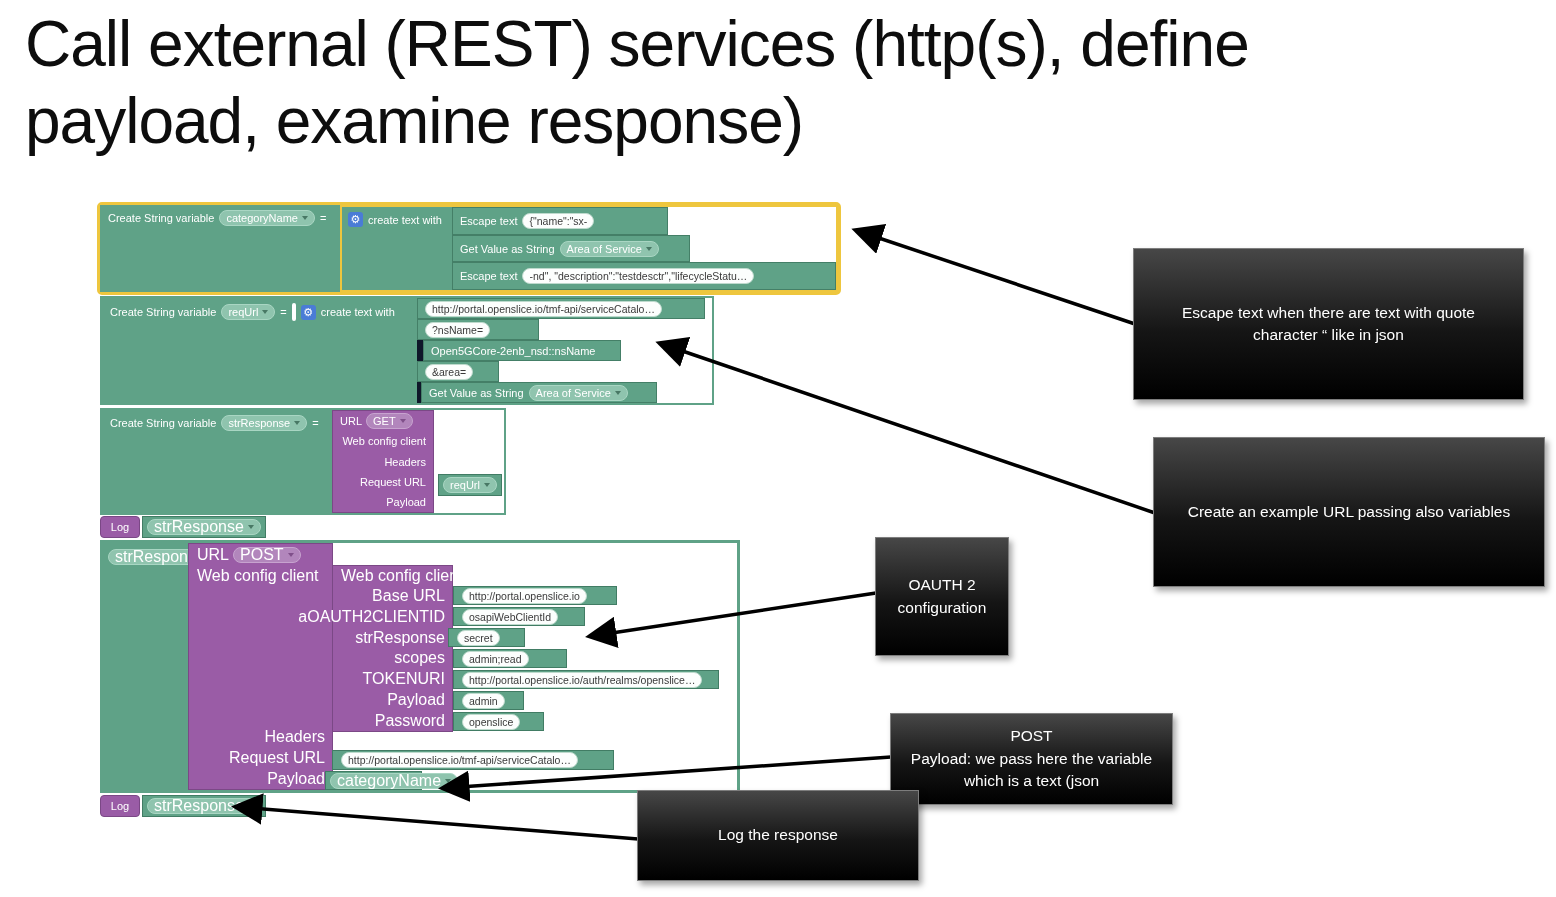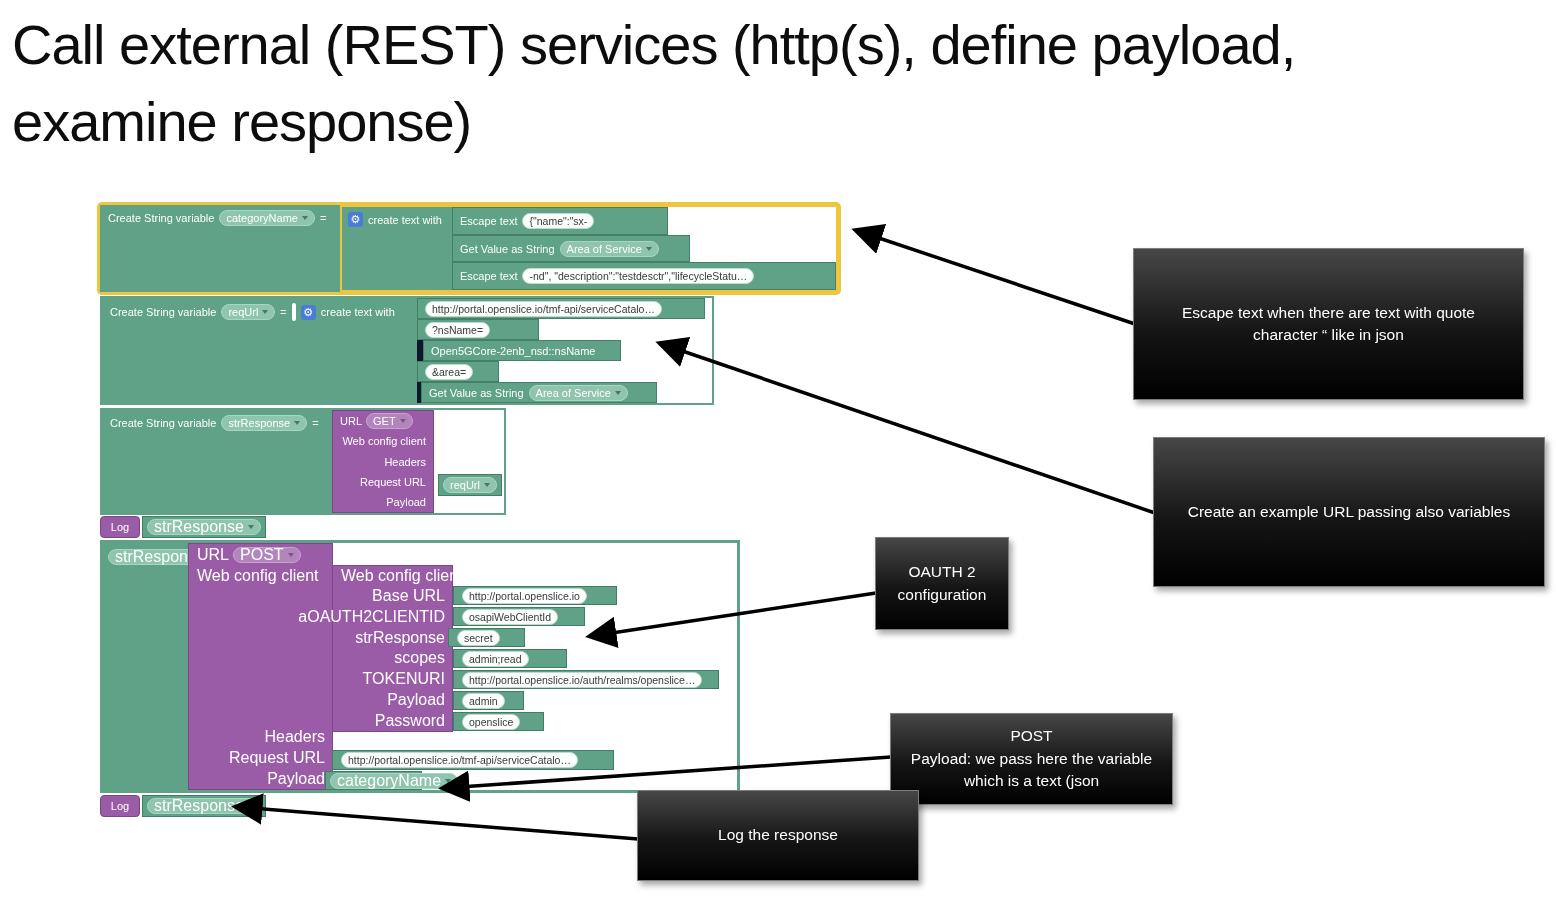--- a/index.html
+++ b/index.html
@@ -1,19 +1,19 @@
 <!DOCTYPE html>
 <html><head>
 <meta charset="utf-8">
 <style>
   html,body{margin:0;padding:0;}
   body{width:1556px;height:897px;position:relative;background:#fff;overflow:hidden;
        font-family:"Liberation Sans",sans-serif;}
   
-  .page-title{position:absolute;left:12px;top:6px;width:1300px;font-size:56px;line-height:77px;
+  .page-title{position:absolute;left:25px;top:6px;width:1300px;font-size:64px;line-height:77px;
       color:#0d0d0d;font-weight:300;letter-spacing:-1px;}
   
   .abs{position:absolute;box-sizing:border-box;}
   .blockwrap{position:absolute;box-sizing:border-box;background:#0f172a;display:flex;font-size:11px;}
   .green{background:#5fa287;}
   .purple{background:#9a5ca6;}
   .lbl{color:#fff;white-space:nowrap;}
   .toprow{display:flex;align-items:center;gap:5px;padding:5px 0 0 8px;}
   .dpill{display:inline-flex;align-items:center;gap:4px;background:#8fc4ae;border:1px solid #a9d6c3;
       border-radius:8px;padding:0 6px;height:14px;color:#fff;white-space:nowrap;}
@@ -317,21 +317,21 @@
   <line x1="891" y1="757" x2="445" y2="788" stroke="#000" stroke-width="3.5" marker-end="url(#ah)"></line>
   <line x1="638" y1="839" x2="238" y2="807" stroke="#000" stroke-width="3.5" marker-end="url(#ah)"></line>
 </svg>
 
 <div class="callout" style="left:1133px;top:248px;width:391px;height:152px;padding:0 28px;">
   <span>Escape text when there are text with quote character “ like in json</span>
 </div>
 <div class="callout" style="left:1153px;top:437px;width:392px;height:150px;padding:0 14px;">
   <span>Create an example URL passing also variables</span>
 </div>
-<div class="callout" style="left:875px;top:537px;width:134px;height:93px;padding:0 12px;">
+<div class="callout" style="left:875px;top:537px;width:134px;height:119px;padding:0 12px;">
   <span>OAUTH 2 configuration</span>
 </div>
 <div class="callout" style="left:890px;top:713px;width:283px;height:92px;padding:0 10px;">
   <span>POST</span>
   <span>Payload: we pass here the variable which is a text (json</span>
 </div>
 <div class="callout" style="left:637px;top:790px;width:282px;height:91px;padding:0 20px;">
   <span>Log the response</span>
 </div>
 

